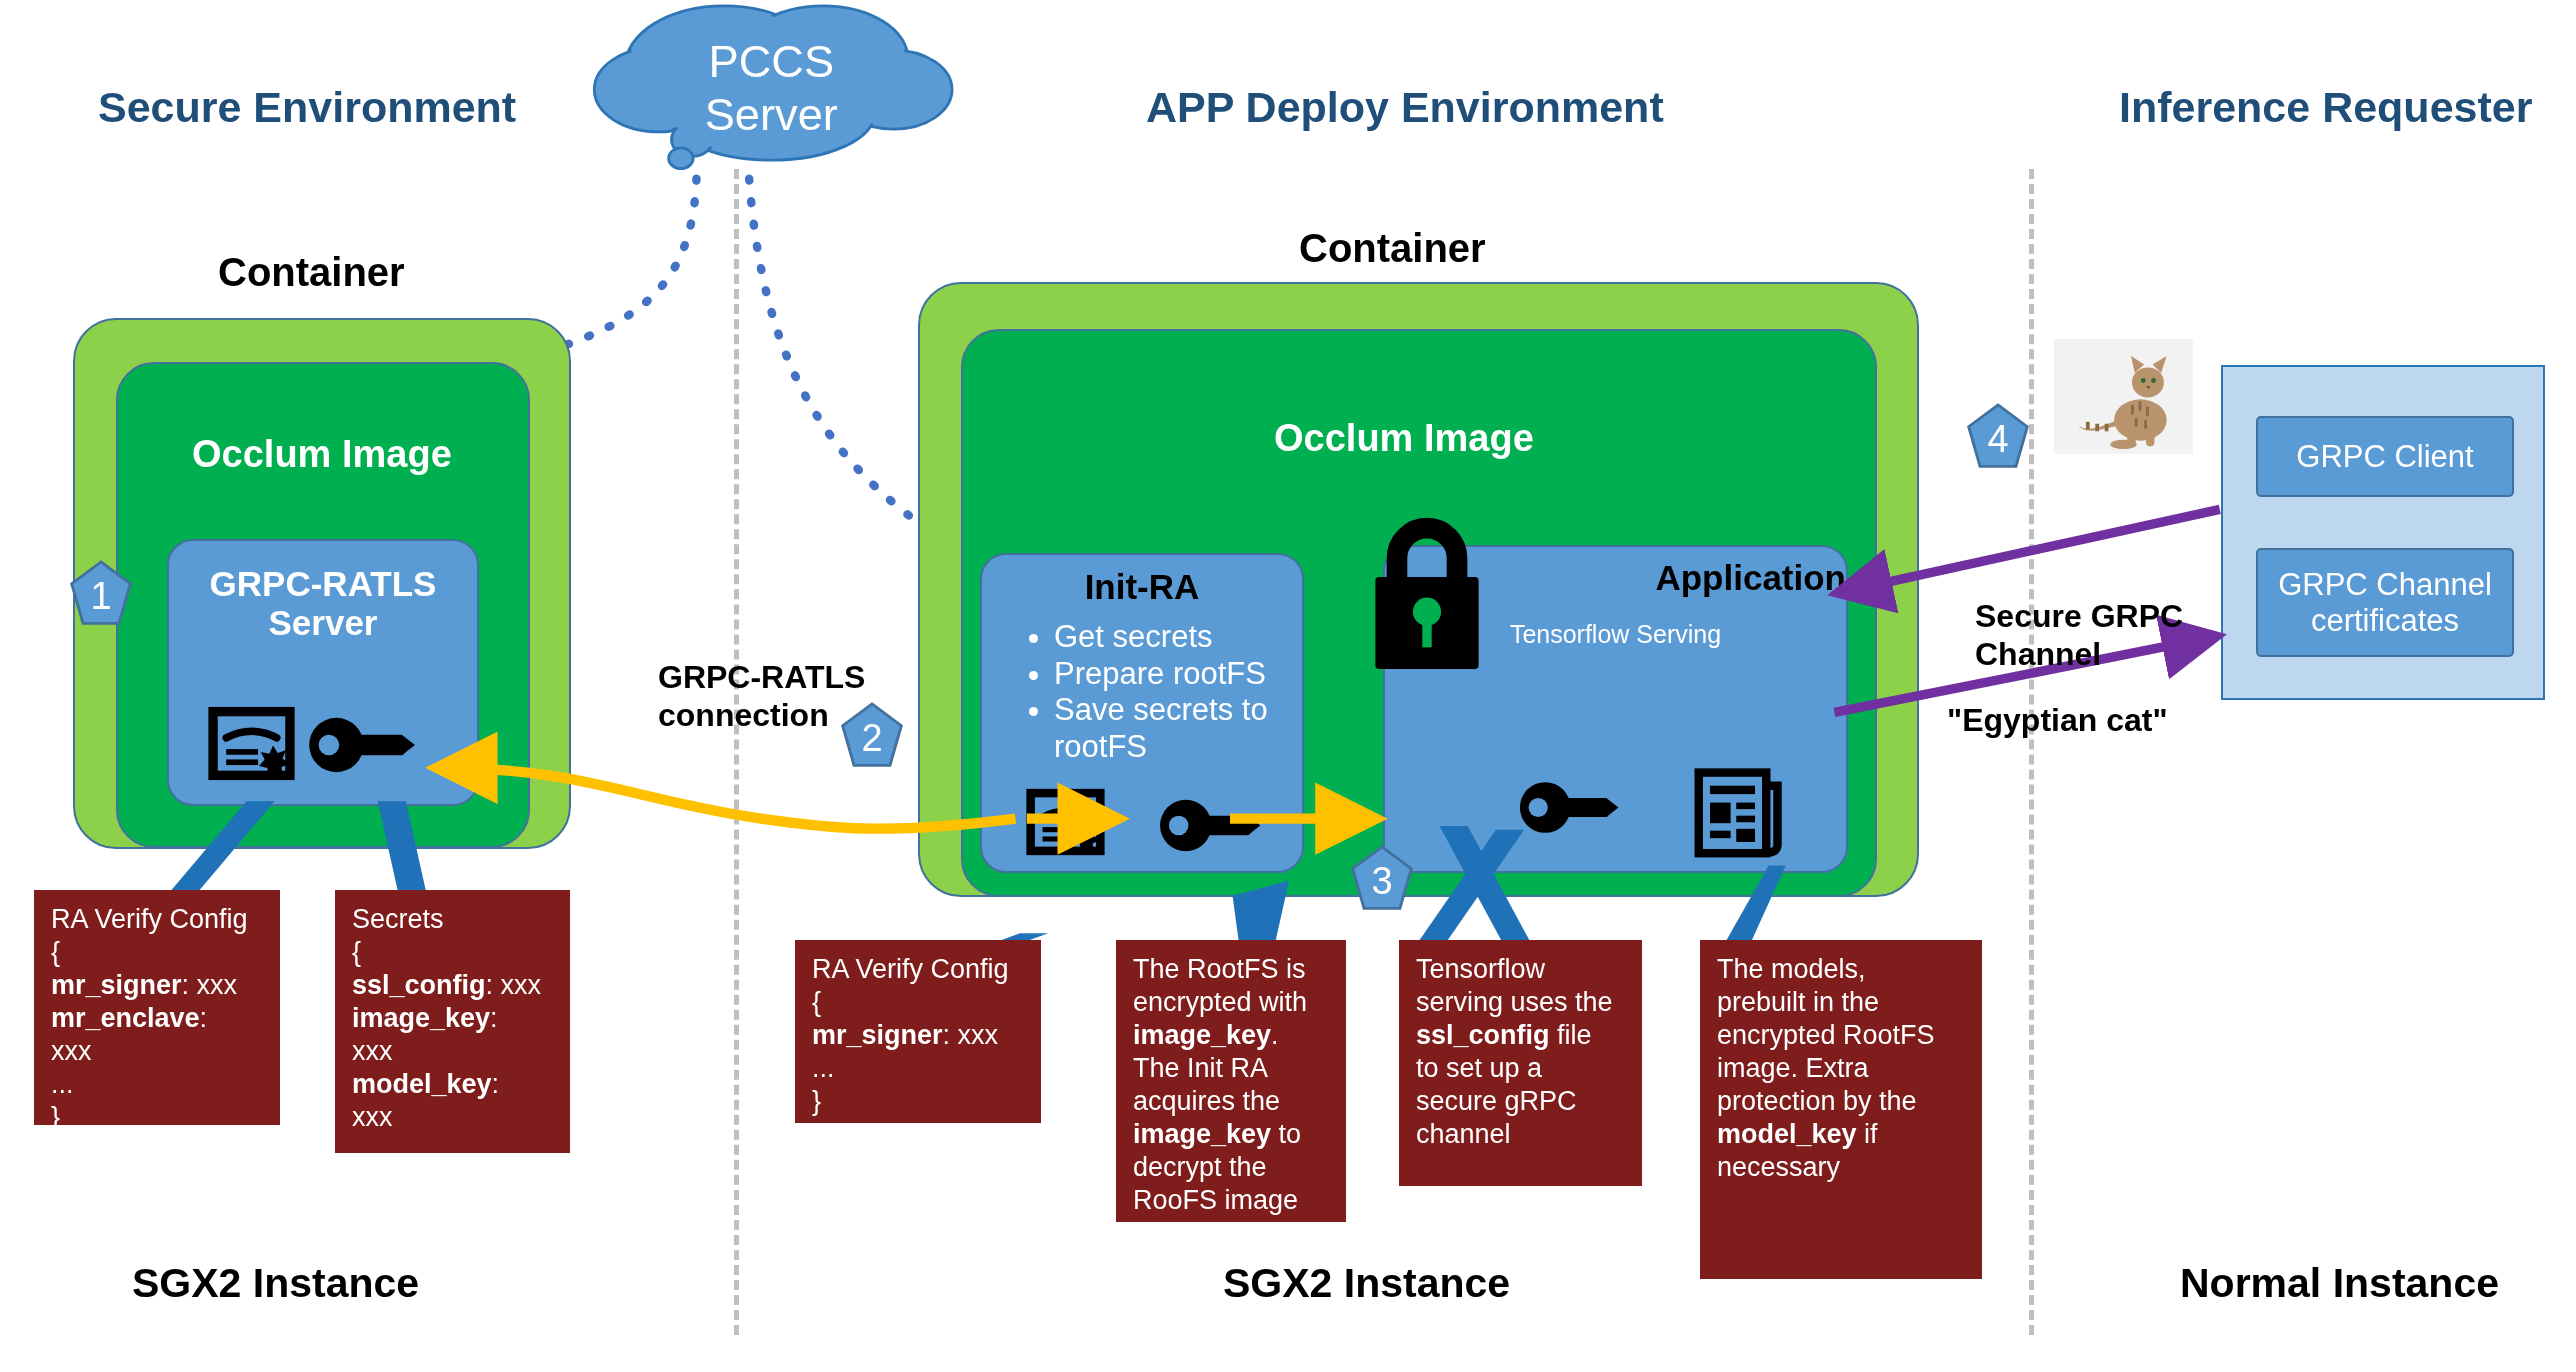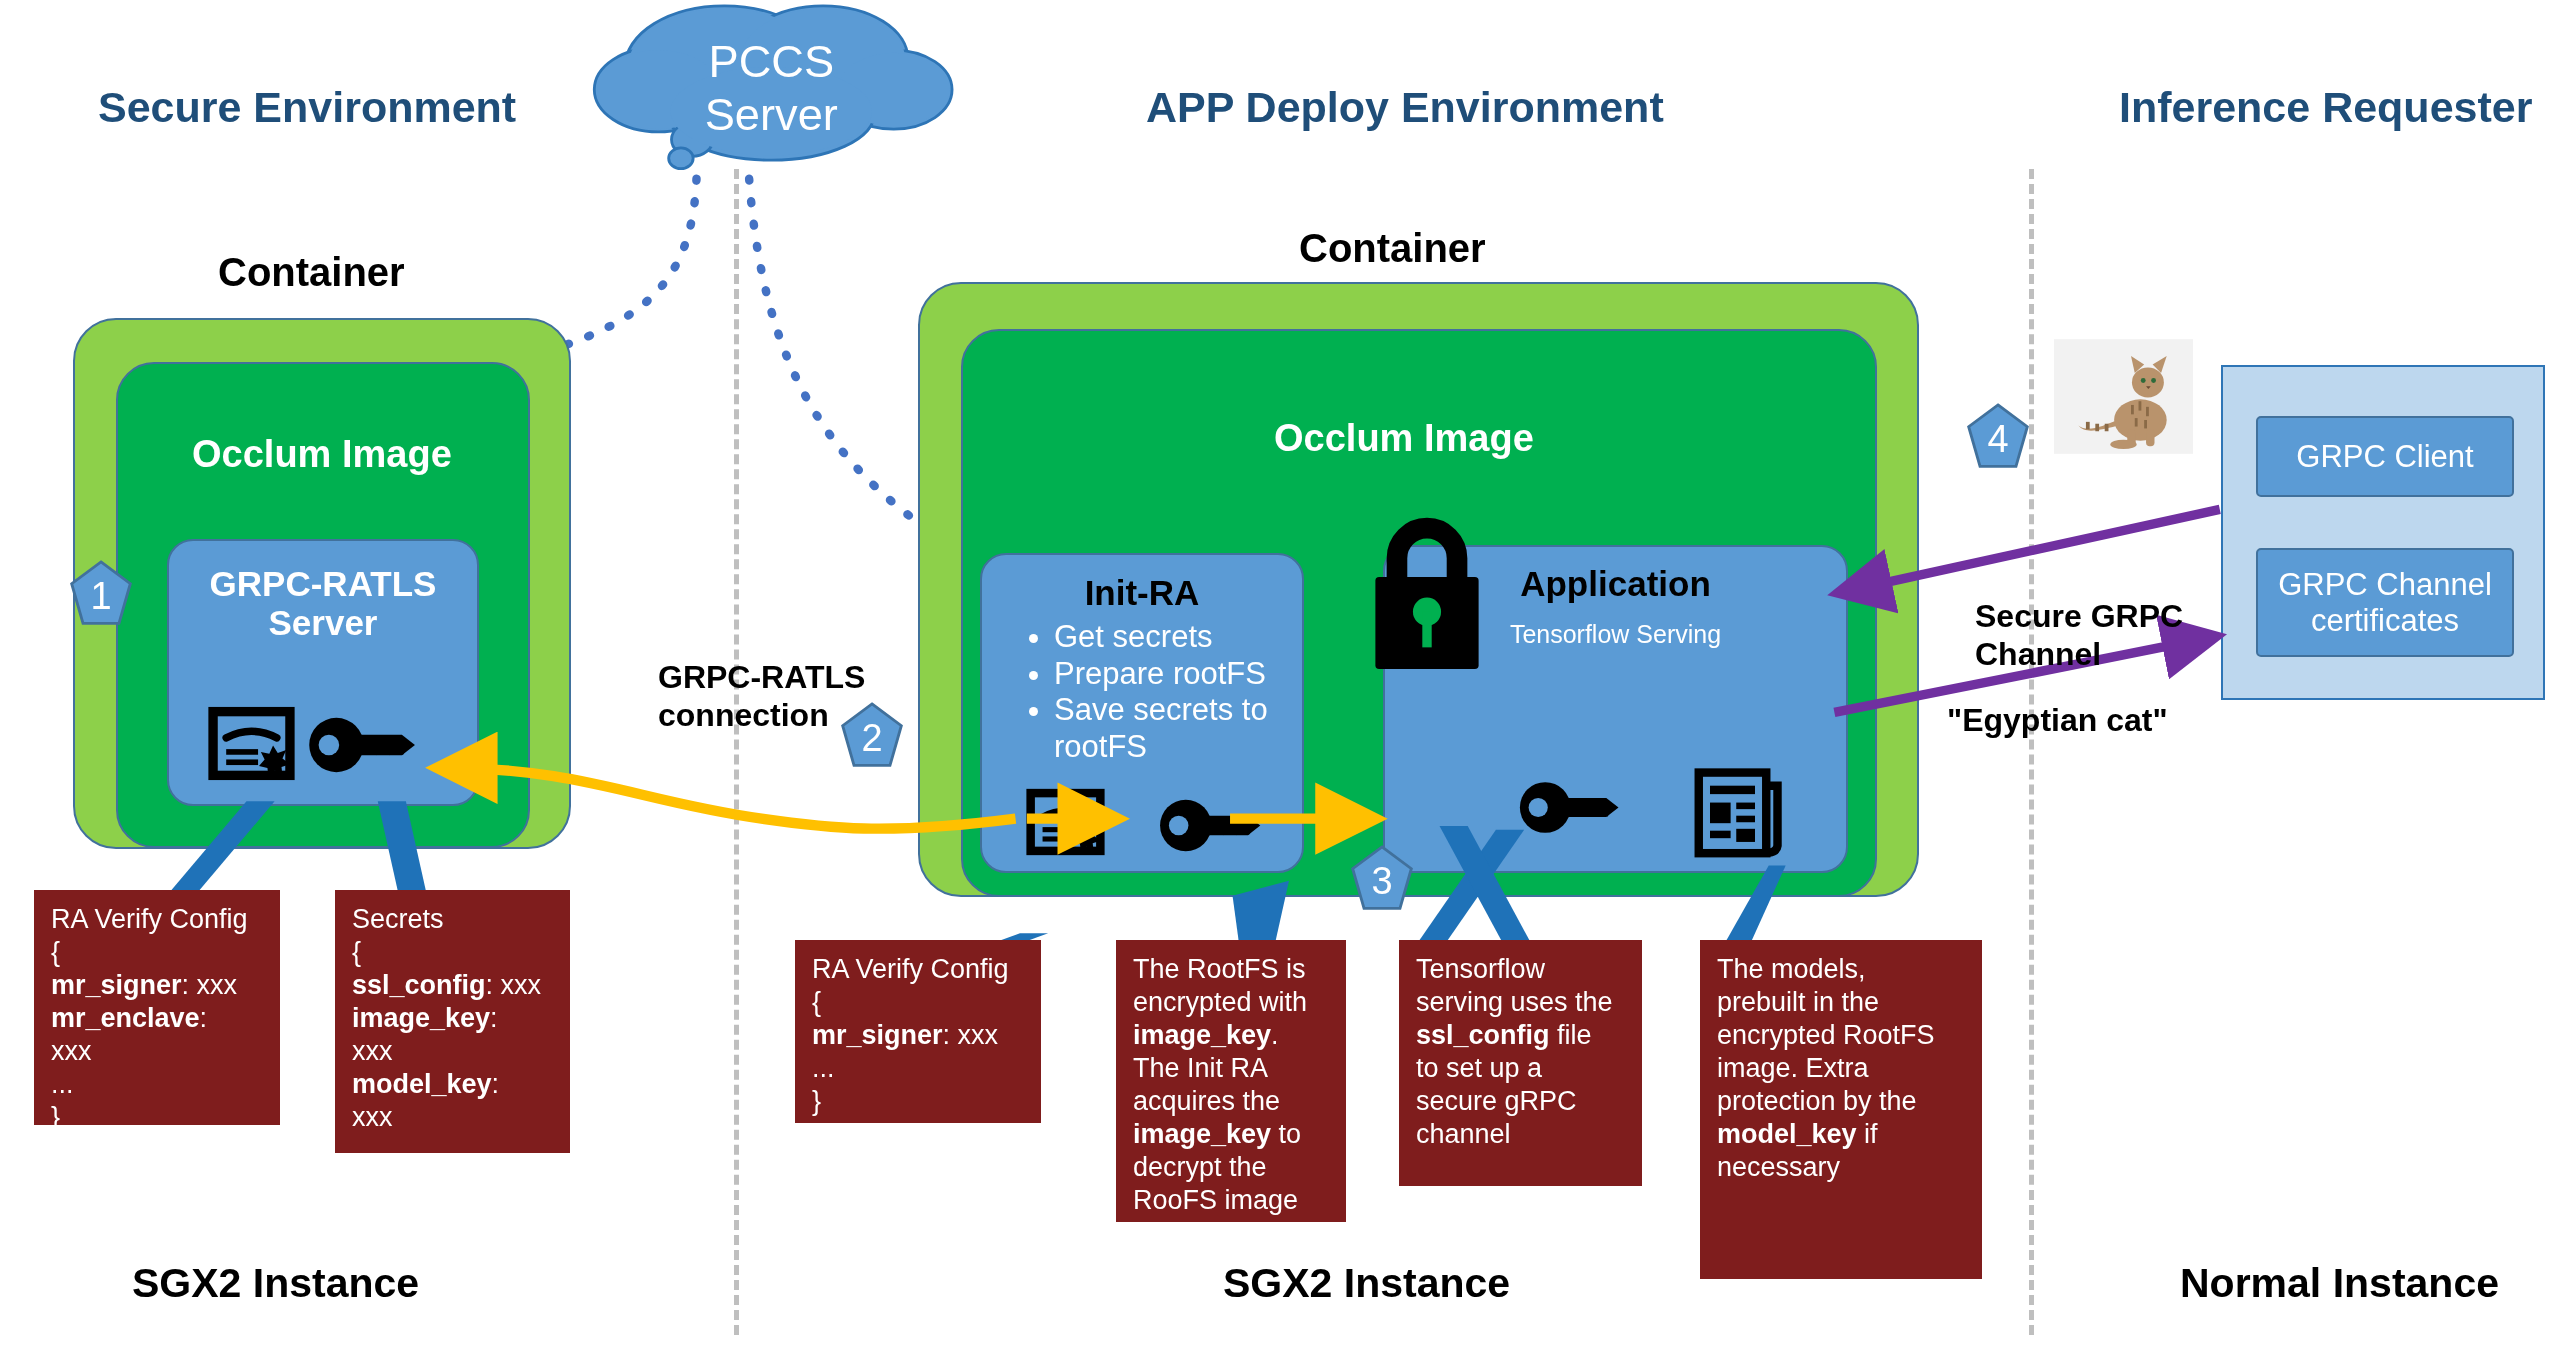--- a/index.html
+++ b/index.html
@@ -126,21 +126,21 @@
   <div>...</div>
   <div>}</div>
 </div>
 
 <div class="abs container-title" style="left:1299px;top:226px;">Container</div>
 <div class="outer-green" style="left:918px;top:282px;width:997px;height:611px;"></div>
 <div class="inner-green" style="left:961px;top:329px;width:912px;height:564px;"></div>
 <div class="occlum-label" style="left:1274px;top:417px;">Occlum Image</div>
 
 <div class="blue-box" style="left:980px;top:553px;width:320px;height:316px;">
-  <div class="blue-box-title dark" style="top:18px;">Init-RA</div>
+  <div class="blue-box-title dark" style="top:12px;">Init-RA</div>
   <ul class="bullets" style="left:32px;top:64px;width:282px;">
     <li>Get secrets</li>
     <li>Prepare rootFS</li>
     <li>Save secrets to rootFS</li>
   </ul>
   <svg style="left:45px;top:233px;" width="77" height="68" viewBox="0 0 90 80">
     <rect x="4" y="6" width="82" height="68" fill="none" stroke="#000" stroke-width="10"></rect>
     <path d="M18,34 Q45,20 72,34" fill="none" stroke="#000" stroke-width="8" stroke-linecap="round"></path>
     <rect x="18" y="46" width="34" height="6" fill="#000"></rect>
     <rect x="18" y="57" width="34" height="6" fill="#000"></rect>
@@ -148,21 +148,21 @@
   </svg>
   <svg style="left:177px;top:243px;" width="105" height="55" viewBox="0 0 118 62">
     <circle cx="30" cy="31" r="29" fill="#000"></circle>
     <circle cx="22" cy="31" r="11" fill="#5B9BD5"></circle>
     <path d="M52,20 h48 l14,11 -14,11 h-48 z" fill="#000"></path>
     <path d="M66,31 l7,11 7,-11 7,11 7,-11 7,11 7,-11z" fill="#000"></path>
   </svg>
 </div>
 
 <div class="blue-box" style="left:1383px;top:545px;width:461px;height:324px;">
-  <div class="blue-box-title dark" style="top:17px;">Application</div>
+  <div class="blue-box-title dark" style="top:11px;text-align:right;">Application</div>
   <div class="blue-box-sub" style="top:73px;">Tensorflow Serving</div>
   <svg style="left:134px;top:233px;" width="103" height="55" viewBox="0 0 118 62">
     <circle cx="30" cy="31" r="29" fill="#000"></circle>
     <circle cx="22" cy="31" r="11" fill="#5B9BD5"></circle>
     <path d="M52,20 h48 l14,11 -14,11 h-48 z" fill="#000"></path>
     <path d="M66,31 l7,11 7,-11 7,11 7,-11 7,11 7,-11z" fill="#000"></path>
   </svg>
   <svg style="left:310px;top:218px;" width="90" height="92" viewBox="0 0 96 98">
     <rect x="4" y="8" width="72" height="86" fill="none" stroke="#000" stroke-width="9"></rect>
     <path d="M76,22 h12 v64 a8,8 0 0 1 -12,6" fill="none" stroke="#000" stroke-width="9"></path>

